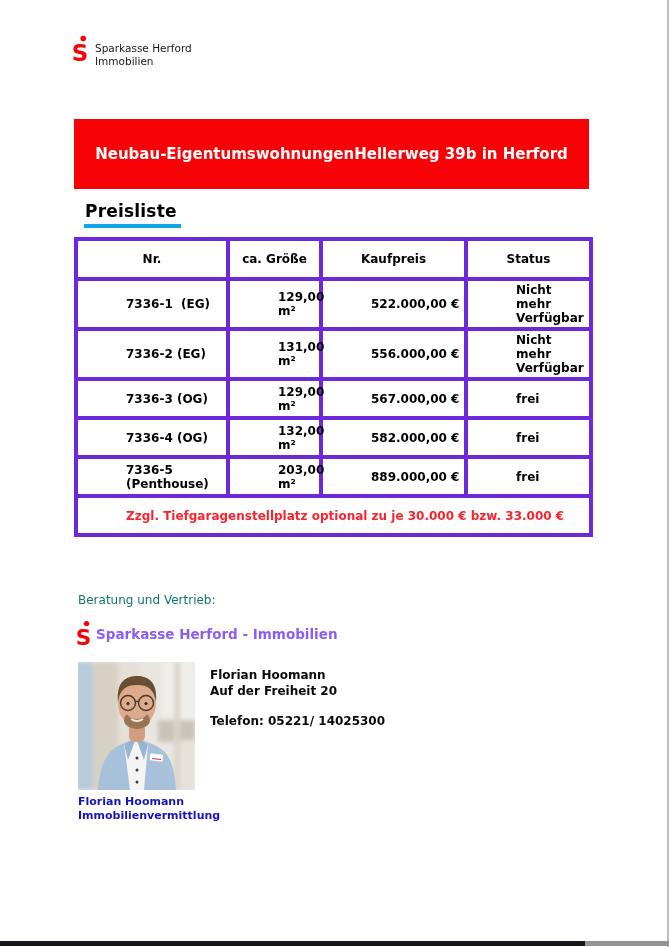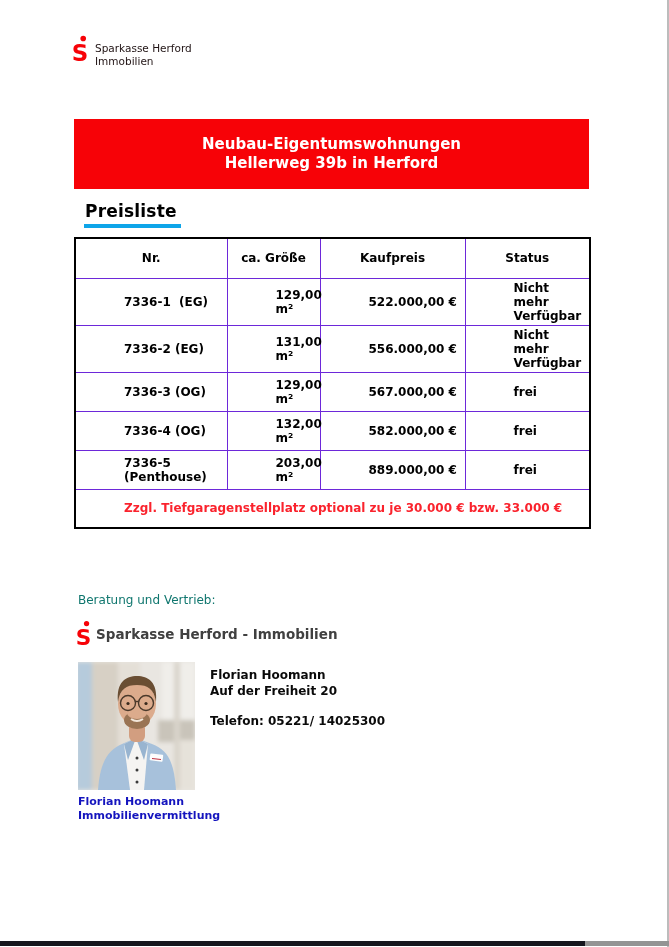--- a/index.html
+++ b/index.html
@@ -20,51 +20,51 @@
   
   .top-logo{position:absolute;left:72px;top:35px;display:flex;align-items:flex-start;}
   .s-icon{display:block;color:var(--brand-red);}
   .top-logo .s-icon{width:17px;height:28px;}
   .top-logo .brand-text{margin-left:6px;padding-top:7px;font-size:10.5px;font-weight:normal;line-height:13px;color:#201314;}
 
   
   .banner{
     position:absolute;left:74px;top:119px;width:515px;height:70px;
     background:var(--brand-red);color:var(--banner-fg);
-    display:flex;flex-direction:column;align-items:center;justify-content:center;
+    display:flex;flex-direction:row;align-items:center;justify-content:center;
     font-weight:bold;font-size:15px;line-height:19px;text-align:left;
   }
 
   
   .page-title{
     position:absolute;left:84px;top:201px;
     font-size:17px;font-weight:bold;letter-spacing:.2px;
     border-bottom:4px solid #0ea5e9;padding:0 4px 3px 1px;
   }
 
   
   .price-table{
     position:absolute;left:74px;top:237px;width:515px;
     border-collapse:collapse;table-layout:fixed;
     font-size:12px;font-weight:bold;color:#000;
   }
   .price-table th,.price-table td{
-    border:1px solid #6d28d9;vertical-align:middle;
+    border:4px solid #6d28d9;vertical-align:middle;
     padding:2px 4px;white-space:pre-wrap;
   }
   .price-table{border:2px solid #000;}
   .price-table th{height:40px;font-weight:bold;}
   .price-table td{height:39px;padding-left:48px;}
   .note-cell{color:var(--note-red);height:37px;}
 
   
   .beratung{position:absolute;left:78px;top:593px;font-size:12px;font-weight:normal;color:#0f766e;}
   .logo2{position:absolute;left:76px;top:620px;display:flex;align-items:center;}
   .logo2 .s-icon{width:16px;height:27px;}
-  .logo2 .brand-line{margin-left:4px;font-size:13.5px;font-weight:bold;color:#404040;}
+  .logo2 .brand-line{margin-left:4px;font-size:13.5px;font-weight:bold;color:#8b5cf6;}
 
   .photo{position:absolute;left:78px;top:662px;width:117px;height:128px;}
   .photo svg{display:block;width:117px;height:128px;}
 
   .contact{position:absolute;left:210px;top:668px;font-size:12px;font-weight:bold;line-height:15.5px;color:#0a0a0a;}
   .contact-gap{height:15px;}
 
   .caption{position:absolute;left:78px;top:795px;font-size:11px;font-weight:bold;line-height:13.5px;color:var(--caption-blue);}
 
   

